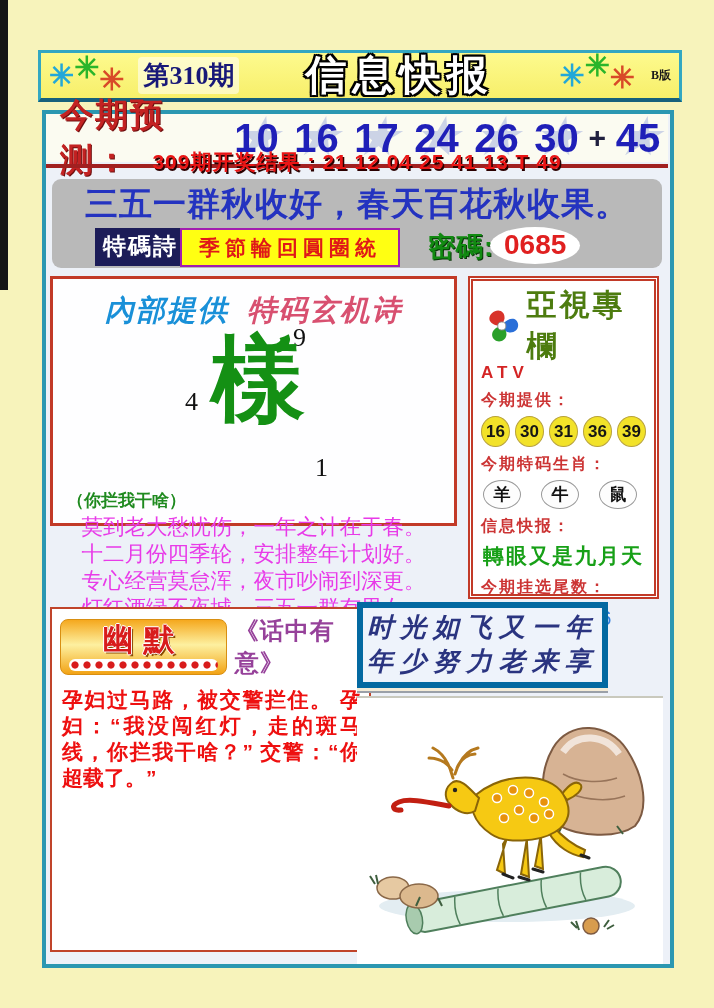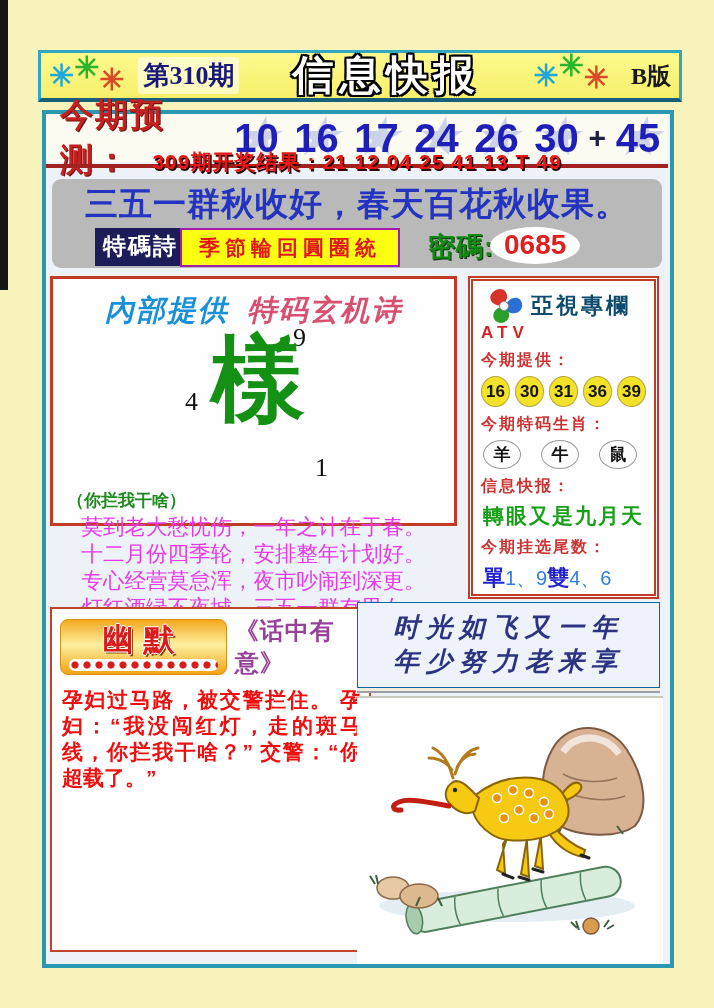--- a/index.html
+++ b/index.html
@@ -13,21 +13,21 @@
   .header-box{position:absolute;left:38px;top:50px;width:644px;height:52px;
     background:linear-gradient(180deg,#fdfa8e,#f7ef6a);
     border:3px solid #33a7c2;border-bottom:4px solid #16607c;
     display:flex;align-items:center;padding:0 8px;box-sizing:border-box;}
   .ast{font-size:30px;font-weight:bold;line-height:1;}
   .ast.cyan{color:#22a8d8;} .ast.green{color:#2ab52a;position:relative;top:-8px;} .ast.red{color:#d84a28;position:relative;top:4px;}
   .ast.g2{top:-10px;} .ast.r2{top:2px;}
   .issue{margin-left:14px;font-size:26px;font-weight:bold;color:#181878;background:rgba(255,255,255,.55);padding:1px 5px;border-radius:4px;}
   .hdr-title{flex:1;text-align:center;font-size:41px;font-weight:900;color:#fff;letter-spacing:6px;
     text-shadow:-2px 0 #000,2px 0 #000,0 -2px #000,0 2px #000,-2px -2px #000,2px 2px #000,-2px 2px #000,2px -2px #000;}
-  .edition{font-size:24px;font-weight:bold;color:#1a1a1a;margin-left:22px;}
+  .edition{font-size:12px;font-weight:bold;color:#1a1a1a;margin-left:16px;}
 
   
   .main-box{position:absolute;left:42px;top:110px;width:632px;height:858px;
     border:4px solid #2b97b1;background:#edf1f8;box-sizing:border-box;}
 
   
   .pred-row{position:absolute;left:46px;top:114px;width:622px;height:48px;background:#fbfbf1;
     display:flex;align-items:center;}
   .pred-label{font-size:33px;font-weight:900;color:#c32222;letter-spacing:2px;margin-left:14px;
     text-shadow:1px 1px 0 #6d0f0f;}
@@ -70,21 +70,21 @@
     font-size:17px;font-weight:bold;color:#1f8a1f;}
   .poem-lines{text-align:center;font-size:21.5px;color:#e83ae8;line-height:27px;margin-top:2px;}
   .song-row{margin-top:3px;padding-left:12px;font-size:21px;color:#e83ae8;}
   .song-row .lbl{color:#7c1616;font-weight:900;font-size:21px;}
   .song-row .sep{display:inline-block;width:26px;}
 
   
   .right-panel{position:absolute;left:468px;top:276px;width:191px;height:323px;background:#fff;
     border:5px double #c23a28;box-sizing:border-box;padding:4px 8px;}
   .atv-row{display:flex;align-items:center;}
-  .atv-col-title{font-size:22px;font-weight:bold;color:#0c4a6e;letter-spacing:3px;margin-left:4px;}
+  .atv-col-title{font-size:30px;font-weight:bold;color:#4d7c0f;letter-spacing:3px;margin-left:4px;}
   .atv-brand{font-size:17px;font-weight:900;color:#d42424;letter-spacing:5px;margin-top:-4px;}
   .rlabel{font-size:16px;font-weight:bold;color:#cc3434;letter-spacing:2px;margin:7px 0 5px;}
   .ycirc-row{display:flex;gap:5px;}
   .ycirc{width:29px;height:29px;border-radius:50%;background:#f2e229;border:1px solid #b8a23a;
     display:flex;align-items:center;justify-content:center;font-size:17px;font-weight:bold;color:#151515;}
   .zod-row{display:flex;gap:20px;margin-left:2px;}
   .zell{width:36px;height:27px;border:1.5px solid #999;border-radius:50%;background:#fdfdfd;
     display:flex;align-items:center;justify-content:center;font-size:17px;font-weight:bold;color:#111;}
   .green-poem{font-size:21px;font-weight:bold;color:#17a017;letter-spacing:2px;margin:2px 0 0 2px;}
   .tail-line{margin:2px 0 0 2px;}
@@ -102,22 +102,22 @@
     background:linear-gradient(180deg,#f5a81e,#fdf0a0 46%,#f2a315);text-align:center;box-sizing:border-box;}
   .humor-logo .word{font-size:31px;font-weight:900;color:#d81c1c;letter-spacing:10px;line-height:40px;
     text-shadow:-1px 0 #fff,1px 0 #fff,0 -1px #fff,0 1px #fff,2px 2px 0 #8a4a00;}
   .chain{position:absolute;left:8px;right:8px;bottom:3px;height:12px;border-radius:6px;background-color:#fff;
     background-image:radial-gradient(circle at 6px 6px,#d81c1c 3.2px,rgba(0,0,0,0) 4px);
     background-size:12px 12px;background-repeat:repeat-x;}
   .humor-sub{font-size:24px;font-weight:900;color:#96419a;margin-left:8px;letter-spacing:1px;}
   .joke{padding:6px 8px 0 10px;font-size:21px;font-weight:bold;color:#ee1010;line-height:26px;text-align:justify;}
 
   
-  .hand-box{position:absolute;left:357px;top:602px;width:303px;height:86px;background:#eef3fb;
-    border:1px solid #0369a1;box-sizing:border-box;box-shadow:0 3px 0 #f4ecd8,0 5px 0 #9aa0a8;
+  .hand-box{position:absolute;left:357px;top:602px;width:251px;height:86px;background:#eef3fb;
+    border:6px solid #0369a1;box-sizing:border-box;box-shadow:0 3px 0 #f4ecd8,0 5px 0 #9aa0a8;
     display:flex;flex-direction:column;align-items:center;justify-content:center;}
   .hand-line{font-size:26px;font-weight:bold;font-style:italic;color:#2a3480;letter-spacing:7px;line-height:34px;}
   .deer-area{position:absolute;left:357px;top:696px;width:306px;height:266px;background:#fff;
     border-top:2px solid #c9c9bd;}
 </style>
 </head>
 <body>
 
 <div class="sheet">
   <div class="black-strip"></div>

